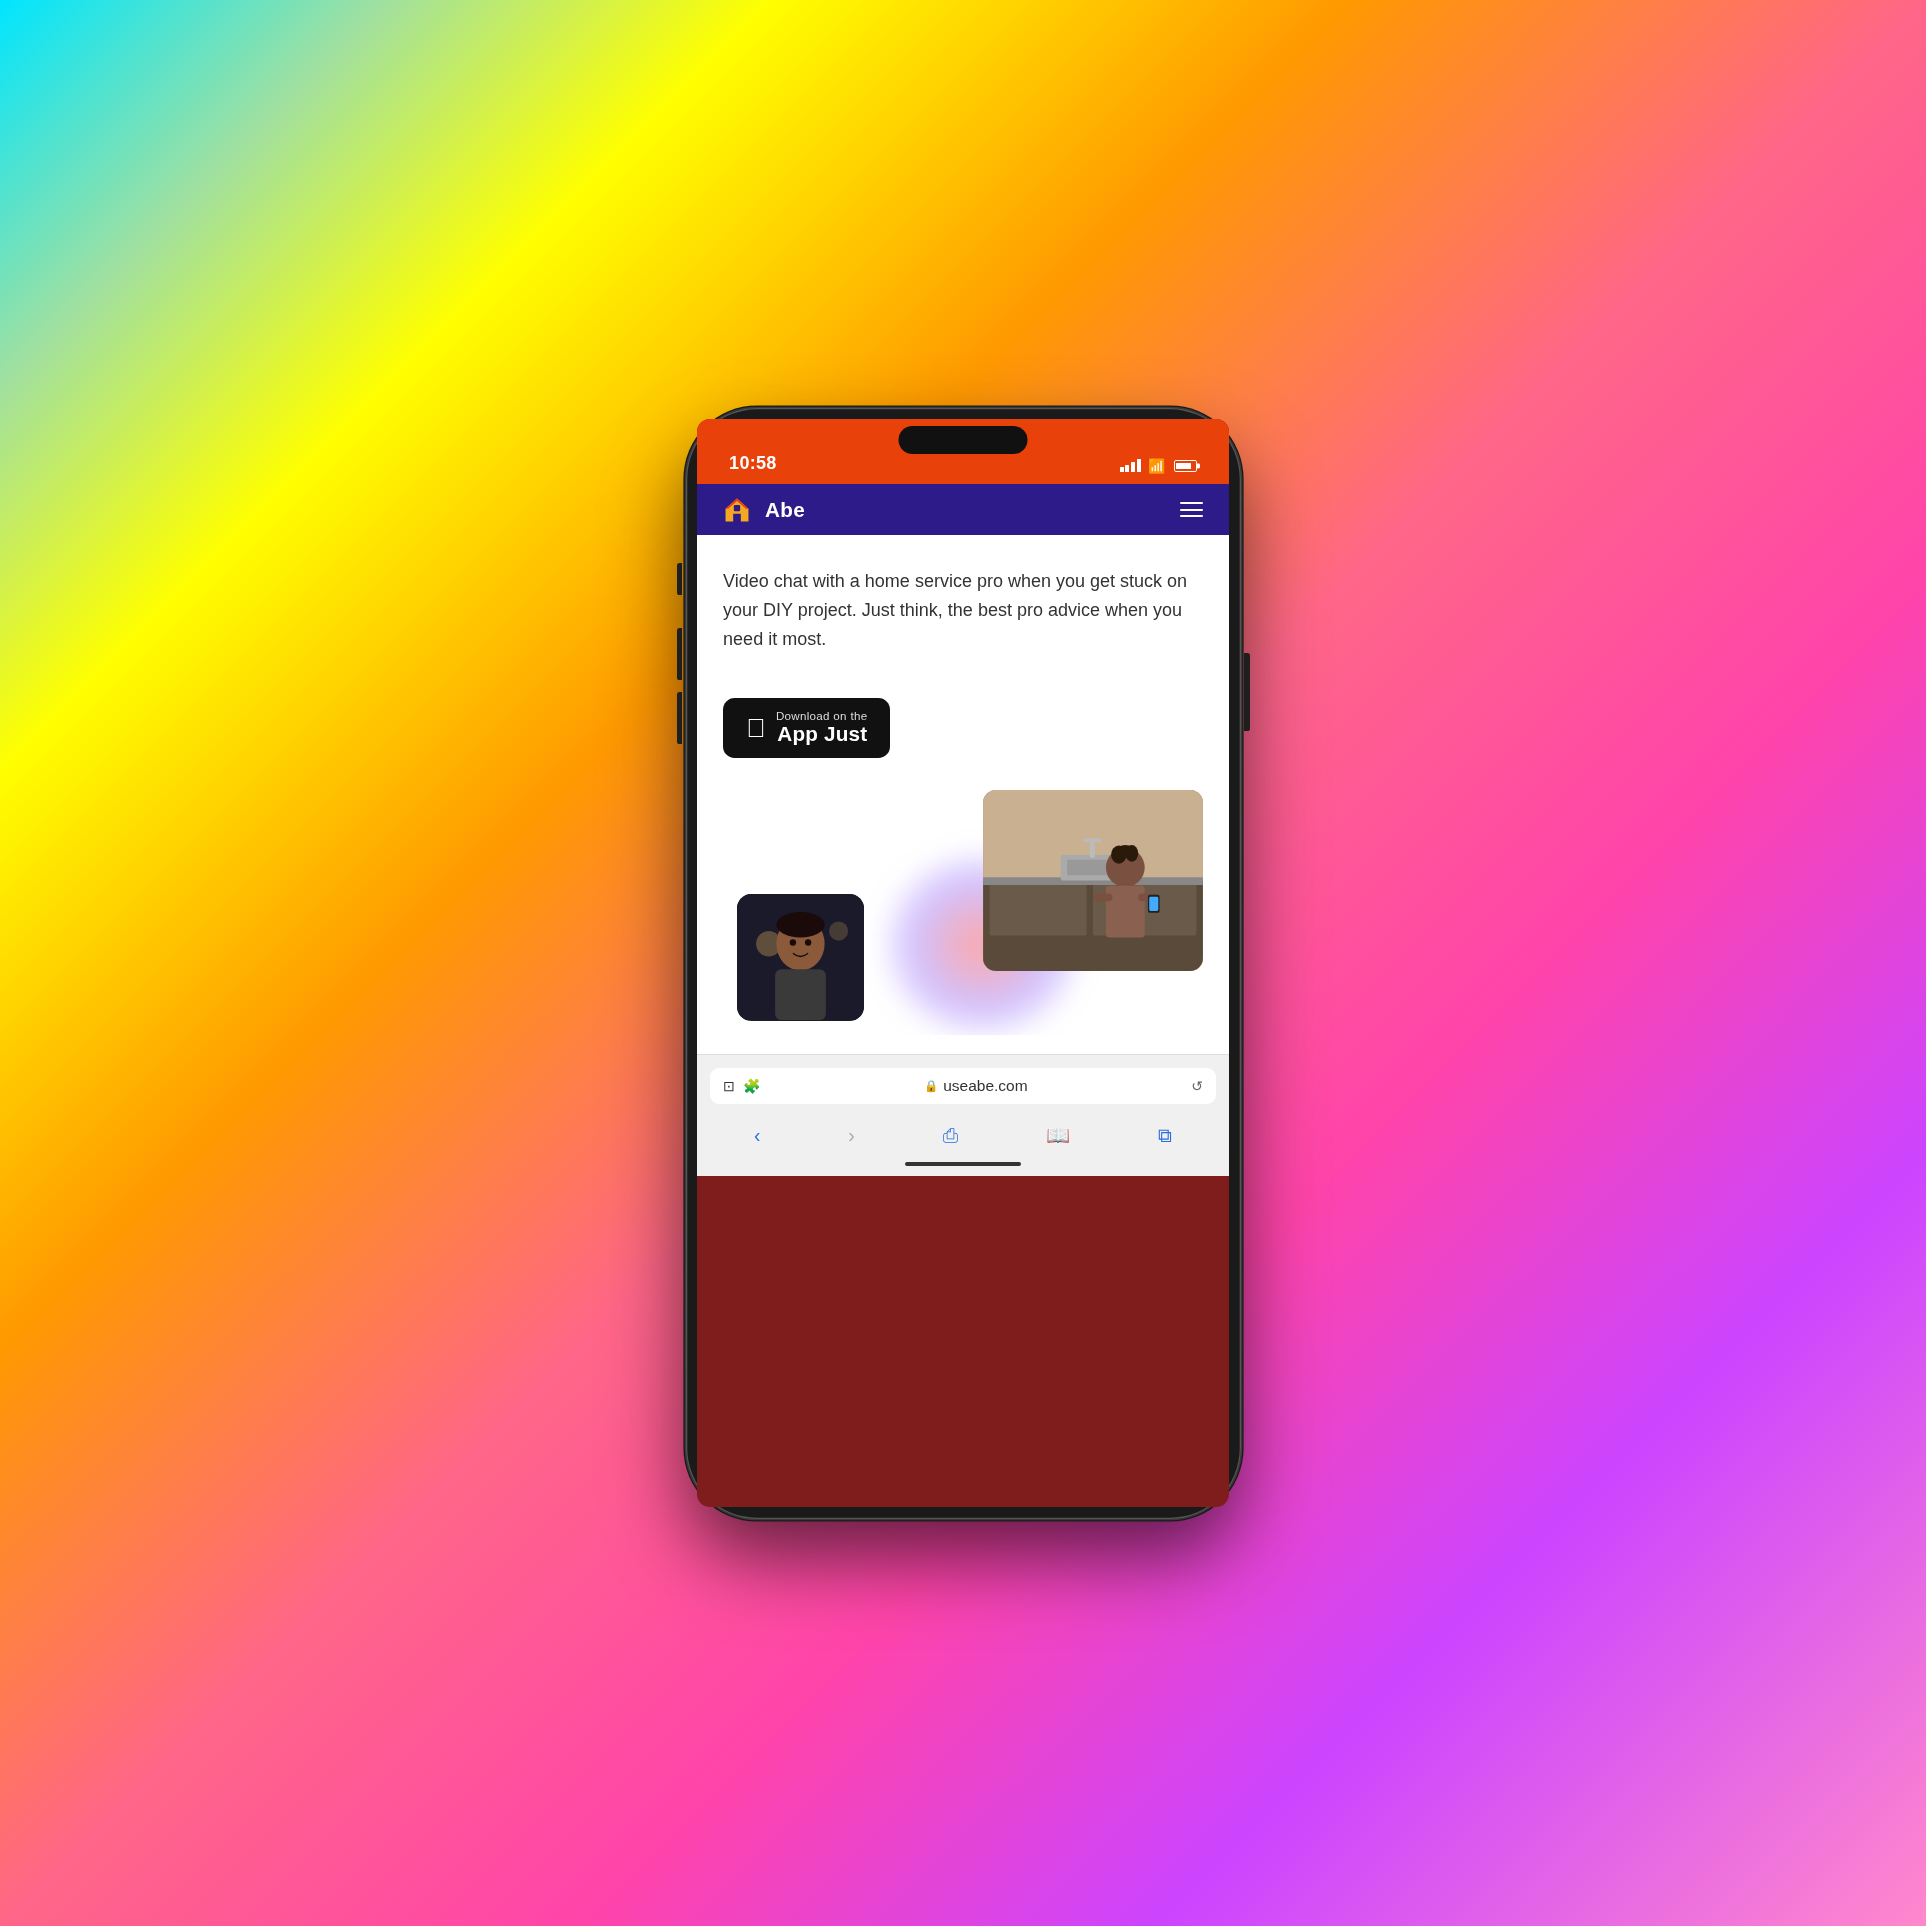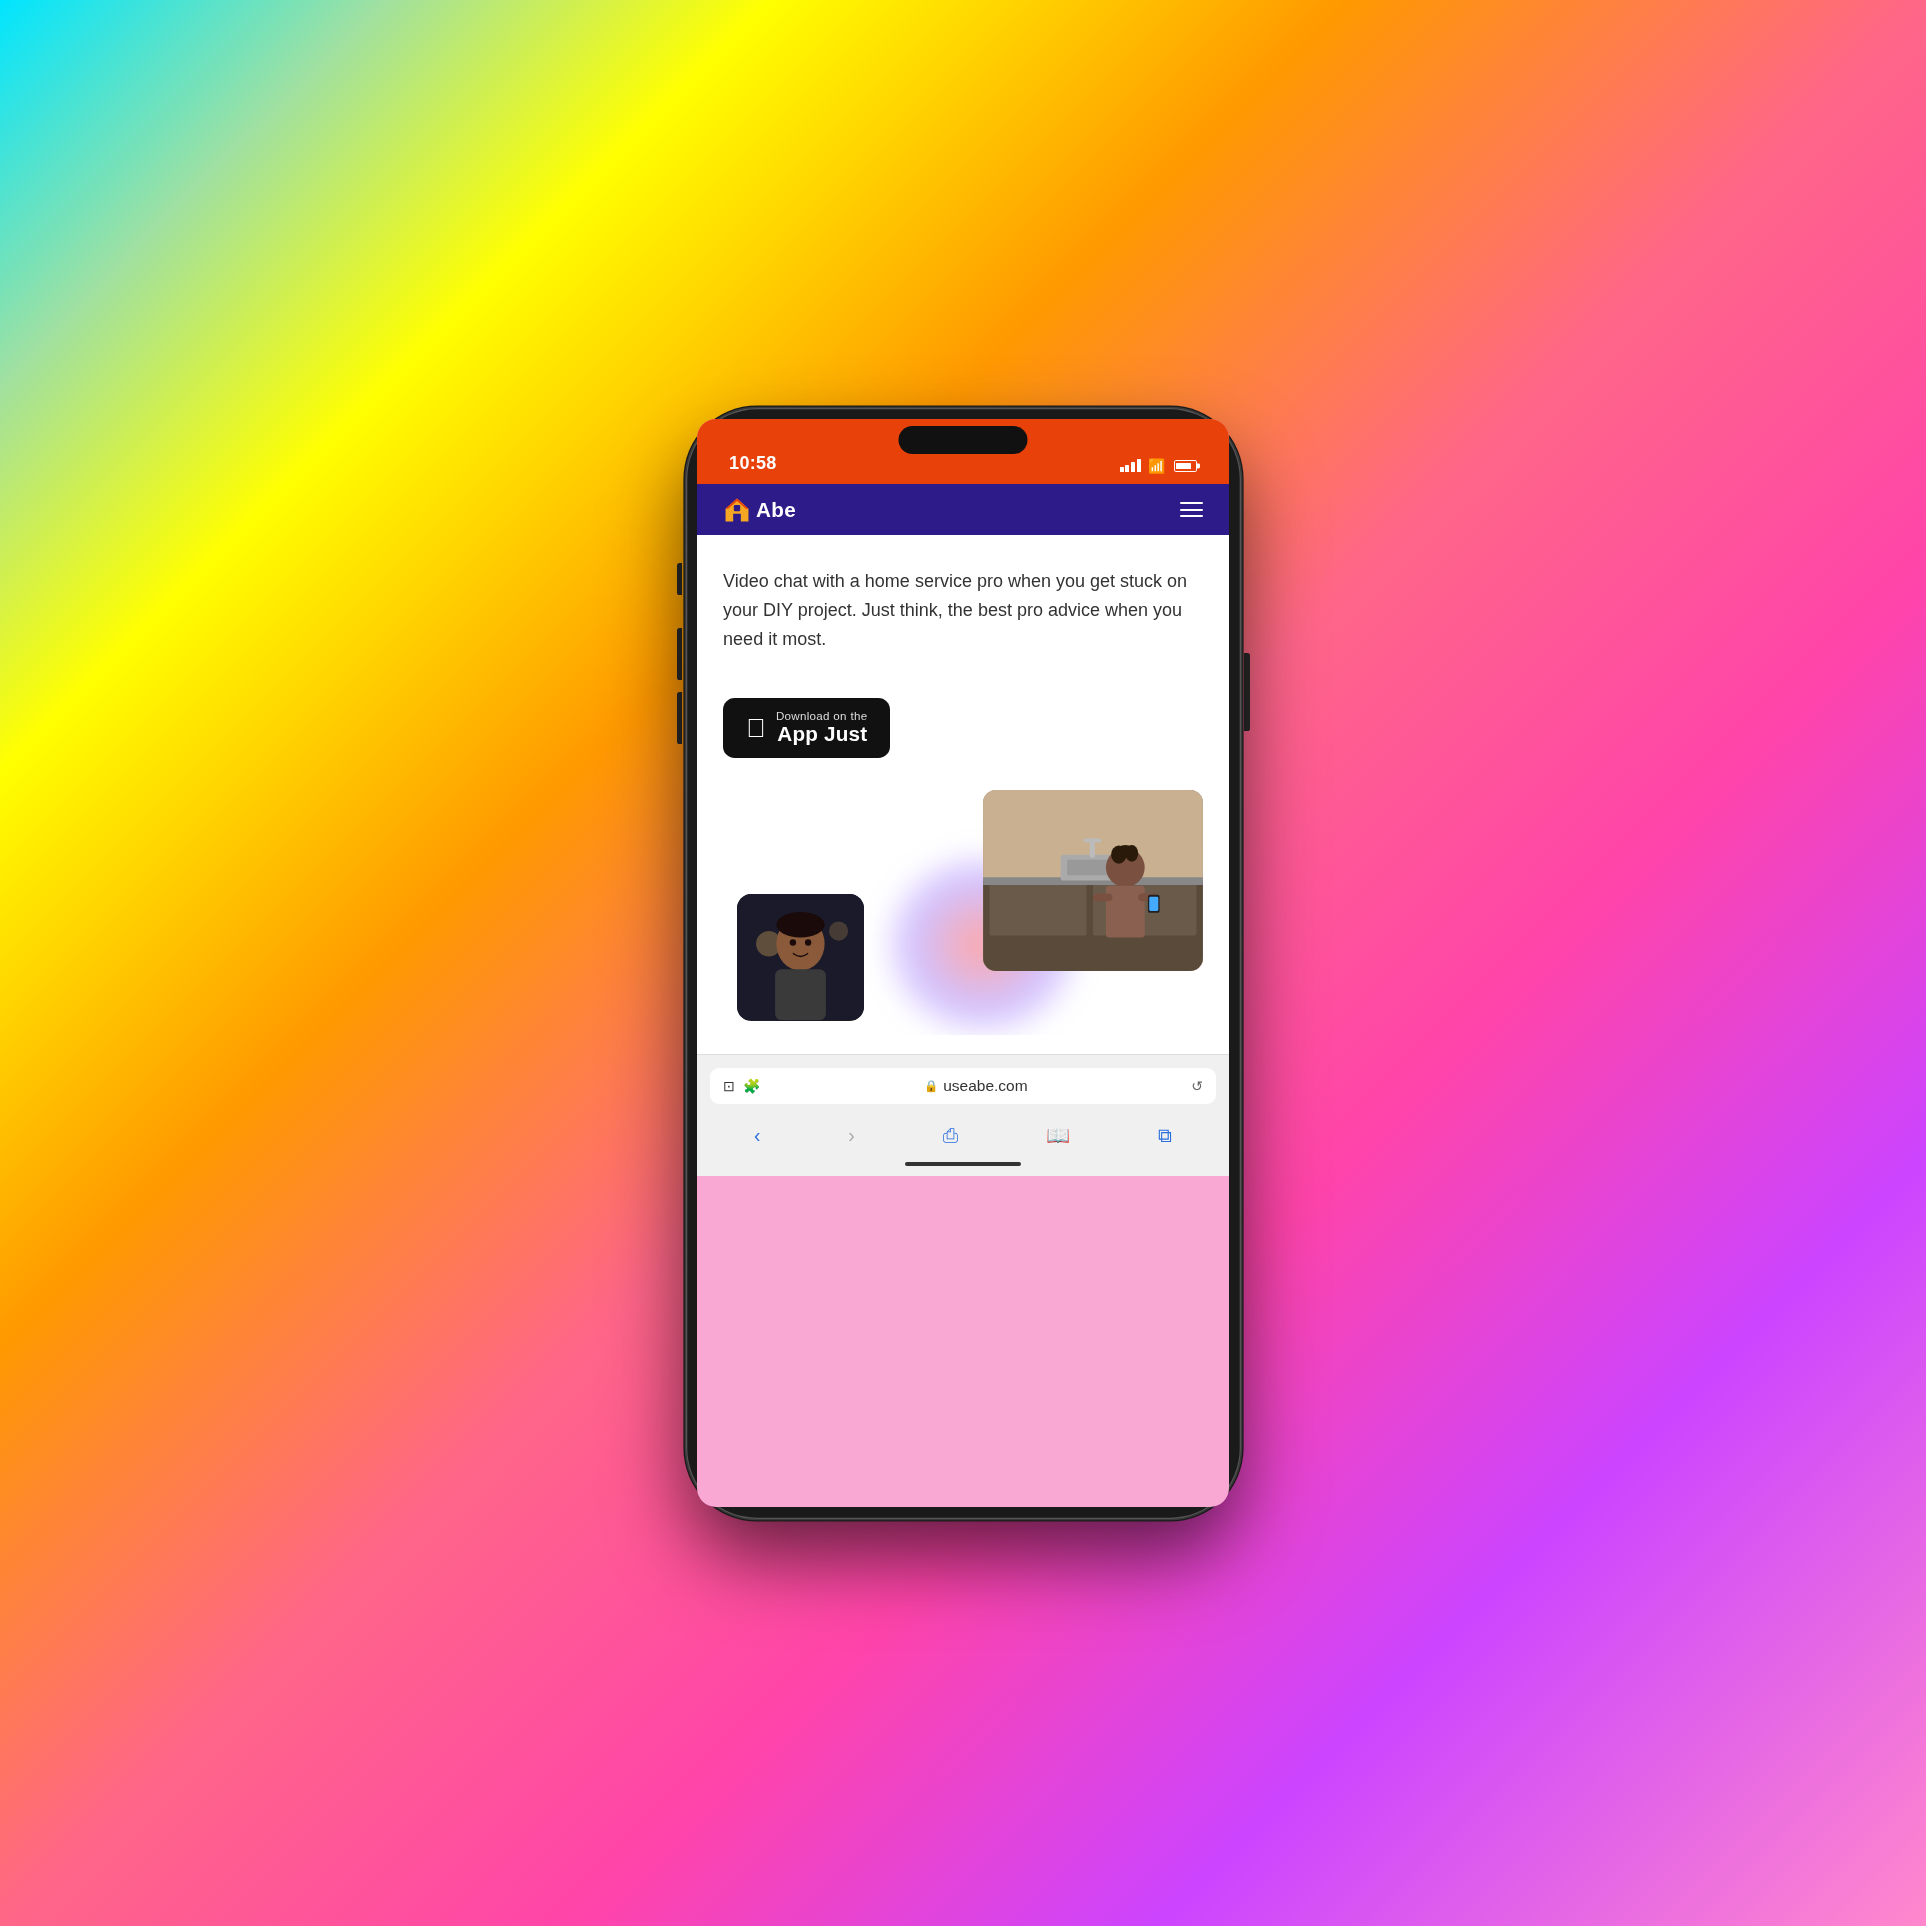--- a/index.html
+++ b/index.html
@@ -72,22 +72,22 @@
       border-radius: 0 2.6px 2.6px 0;
     }
 
     
     .phone-screen {
       position: absolute;
       top: 11.6px;
       left: 11.6px;
       right: 11.6px;
       bottom: 11.6px;
-      background: #f9a8d4;
-      border-radius: 19px;
+      background: #7f1d1d;
+      border-radius: 13px;
       overflow: hidden;
     }
 
     
     .status-bar {
       position: relative;
       background: #e8420a;
       height: 65px;
       display: flex;
       align-items: flex-end;
@@ -198,21 +198,21 @@
       background: #2d1b8a;
       padding: 11.6px 26px;
       display: flex;
       align-items: center;
       justify-content: space-between;
     }
 
     .logo-area {
       display: flex;
       align-items: center;
-      gap: 5px;
+      gap: 14px;
       text-align: center;
     }
 
     .logo-icon {
       width: 28px;
       height: 28px;
     }
 
     .logo-text {
       color: white;

